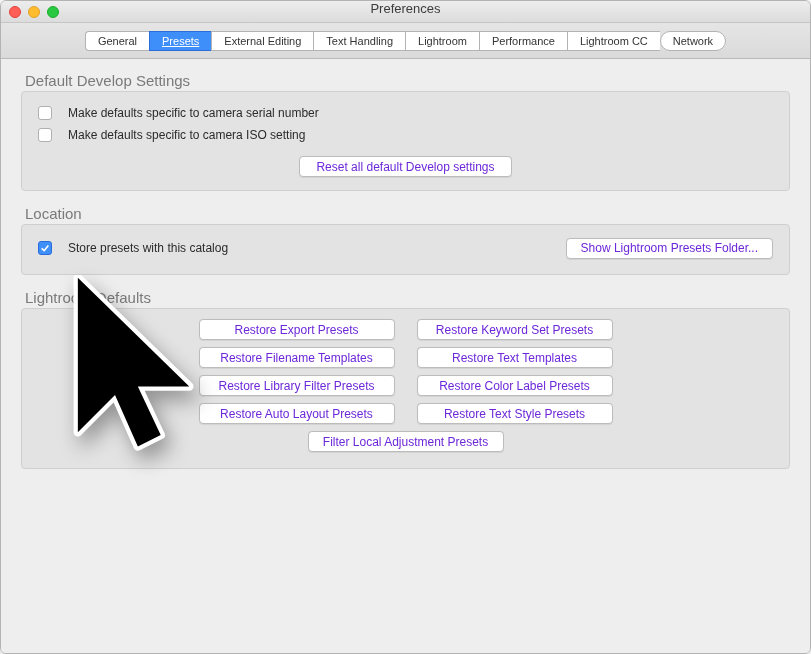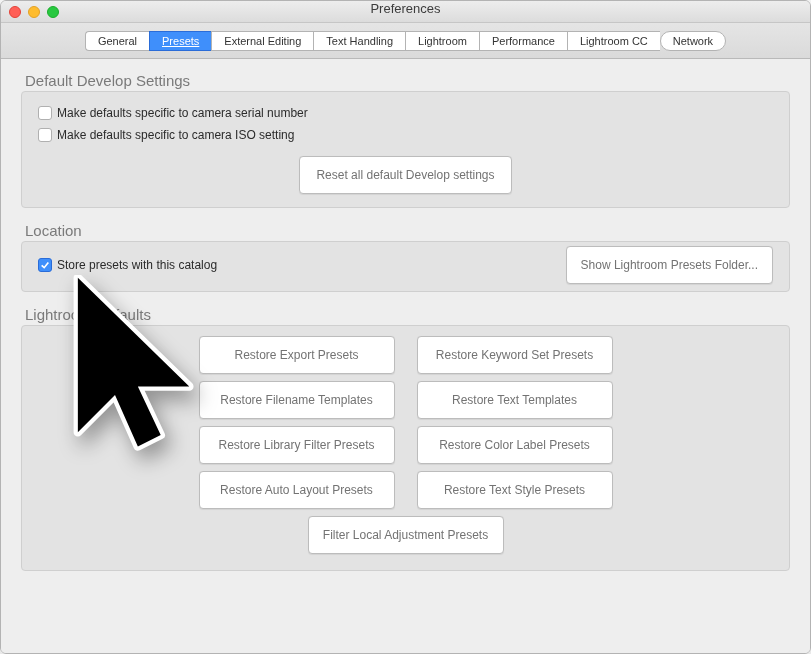--- a/index.html
+++ b/index.html
@@ -65,39 +65,39 @@
   .group-title {
     font-size:15px; color:#7a7a7a;
     margin:0 0 2px 4px;
   }
   .group-box {
     background:#e3e3e3;
     border:1px solid #cfcfcf;
     border-radius:4px;
     padding:10px 16px 13px 16px;
   }
-  .chkrow { display:flex; align-items:center; gap:5px; padding:4px 0; }
+  .chkrow { display:flex; align-items:center; gap:16px; padding:4px 0; }
   .mac-chk {
     width:14px; height:14px; border-radius:3px;
     background:#fff; border:1px solid #b0b0b0;
     display:inline-flex; align-items:center; justify-content:center;
     flex-shrink:0;
   }
   .mac-chk.checked {
     background:#3f8ffb; border-color:#2a6cd8;
   }
   .mac-chk.checked svg { width:10px; height:10px; fill:none; stroke:#fff; stroke-width:2;}
   .chklabel { font-size:12px; color:#2b2b2b; }
   .btn {
     display:inline-flex; align-items:center; justify-content:center;
-    height:38px;
+    height:21px;
     background:#ffffff;
     border:1px solid #bcbcbc;
     border-radius:4px;
-    font-size:12px; color:#737373;
+    font-size:12px; color:#6d28d9;
     padding:0 16px;
     box-shadow:0 1px 0 rgba(255,255,255,0.5) inset, 0 0.5px 1px rgba(0,0,0,0.07);
     cursor:default;
     white-space:nowrap;
   }
   .center-row { display:flex; justify-content:center; margin-top:10px; }
   .location-row { display:flex; align-items:center; justify-content:space-between; height:26px; }
   .restore-grid { display:flex; justify-content:center; gap:22px; margin-top:2px;}
   .restore-col { display:flex; flex-direction:column; gap:7px; }
   .restore-col .btn { width:196px; }

